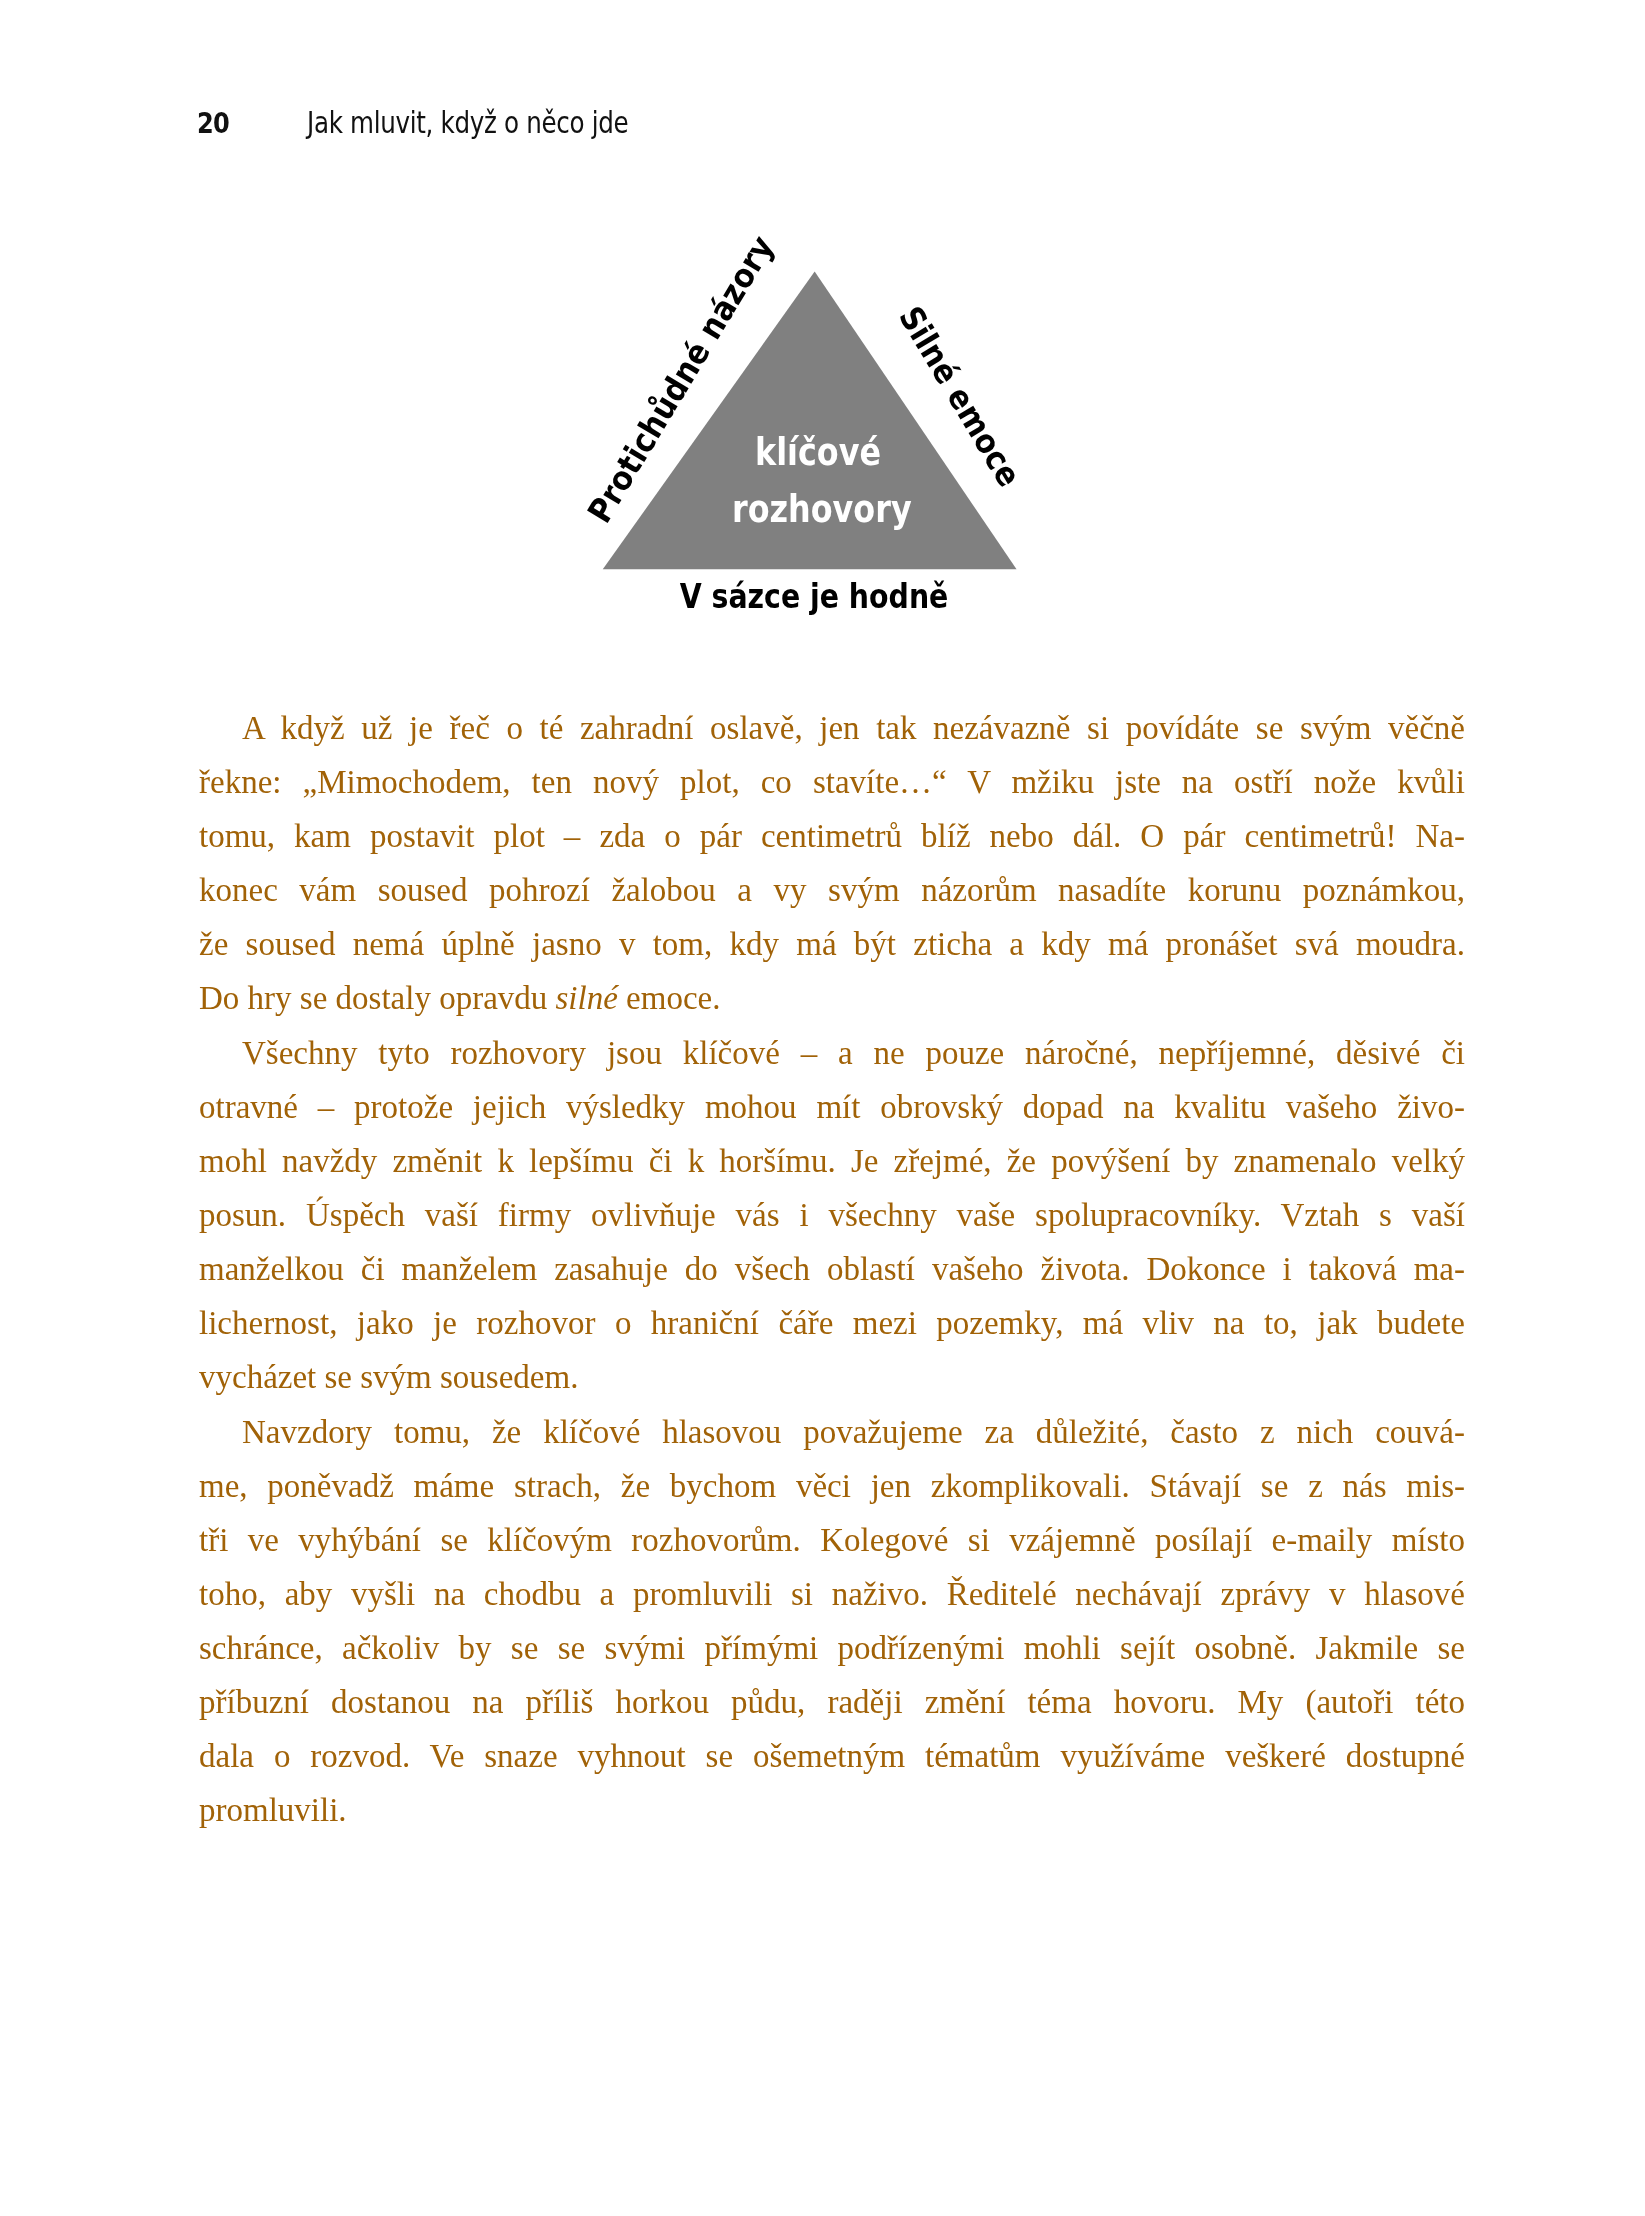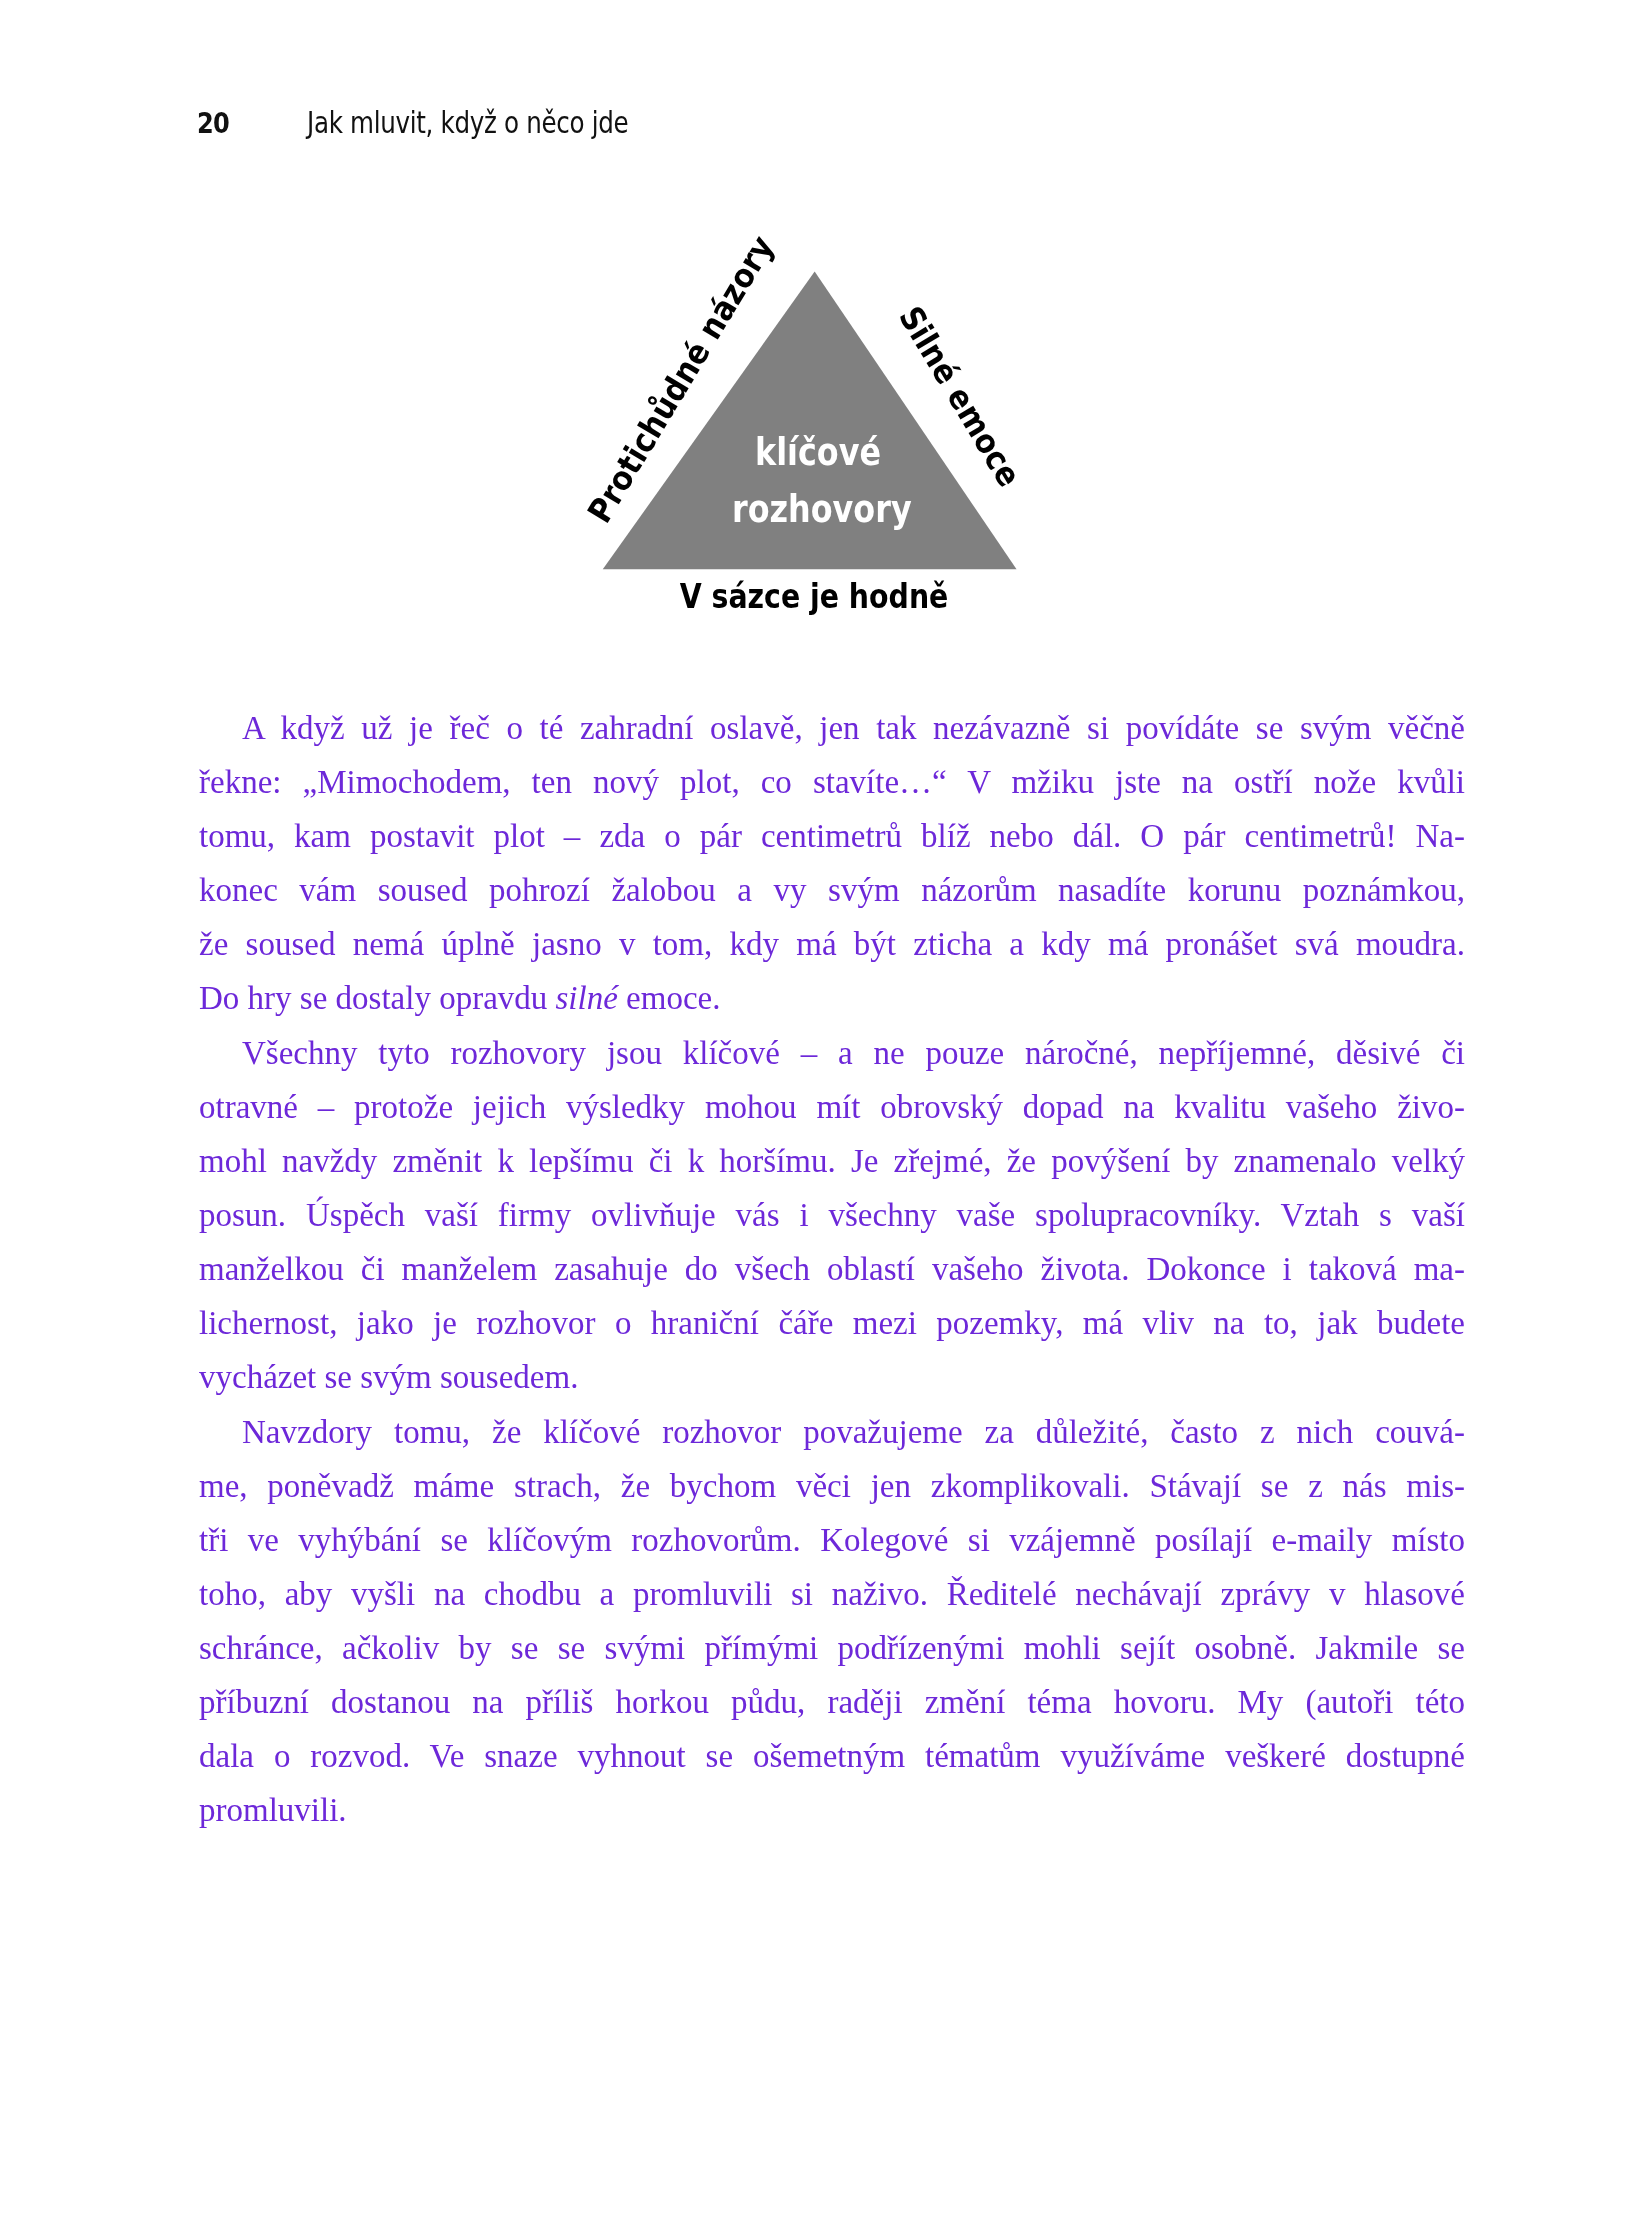--- a/index.html
+++ b/index.html
@@ -97,21 +97,21 @@
 
   .body-text {
     position: absolute;
     left: 199px;
     top: 701px;
     width: 1266px;
     font-family: "Liberation Serif", "DejaVu Serif", serif;
     font-size: 33px;
     line-height: 54px;
     text-align: justify;
-    color: #6d28d9;
+    color: #a16207;
   }
   .body-text p {
     margin: 0 0 0.8px 0;
     text-indent: 43px;
     hyphens: manual;
   }
   .line {
     display: block;
     text-align: justify;
     text-align-last: justify;
@@ -160,21 +160,21 @@
   <p>
     <span class="line first">Všechny tyto rozhovory jsou klíčové – a ne pouze náročné, nepříjemné, děsivé či</span>
     <span class="line">otravné – protože jejich výsledky mohou mít obrovský dopad na kvalitu vašeho živo-</span>
     <span class="line">mohl navždy změnit k lepšímu či k horšímu. Je zřejmé, že povýšení by znamenalo velký</span>
     <span class="line">posun. Úspěch vaší firmy ovlivňuje vás i všechny vaše spolupracovníky. Vztah s vaší</span>
     <span class="line">manželkou či manželem zasahuje do všech oblastí vašeho života. Dokonce i taková ma-</span>
     <span class="line">lichernost, jako je rozhovor o hraniční čáře mezi pozemky, má vliv na to, jak budete</span>
     <span class="line last">vycházet se svým sousedem.</span>
   </p>
   <p>
-    <span class="line first">Navzdory tomu, že klíčové rozhovor považujeme za důležité, často z nich couvá-</span>
+    <span class="line first">Navzdory tomu, že klíčové hlasovou považujeme za důležité, často z nich couvá-</span>
     <span class="line">me, poněvadž máme strach, že bychom věci jen zkomplikovali. Stávají se z nás mis-</span>
     <span class="line">tři ve vyhýbání se klíčovým rozhovorům. Kolegové si vzájemně posílají e-maily místo</span>
     <span class="line">toho, aby vyšli na chodbu a promluvili si naživo. Ředitelé nechávají zprávy v hlasové</span>
     <span class="line">schránce, ačkoliv by se se svými přímými podřízenými mohli sejít osobně. Jakmile se</span>
     <span class="line">příbuzní dostanou na příliš horkou půdu, raději změní téma hovoru. My (autoři této</span>
     <span class="line">dala o rozvod. Ve snaze vyhnout se ošemetným tématům využíváme veškeré dostupné</span>
     <span class="line last">promluvili.</span>
   </p>
 </div>
 

